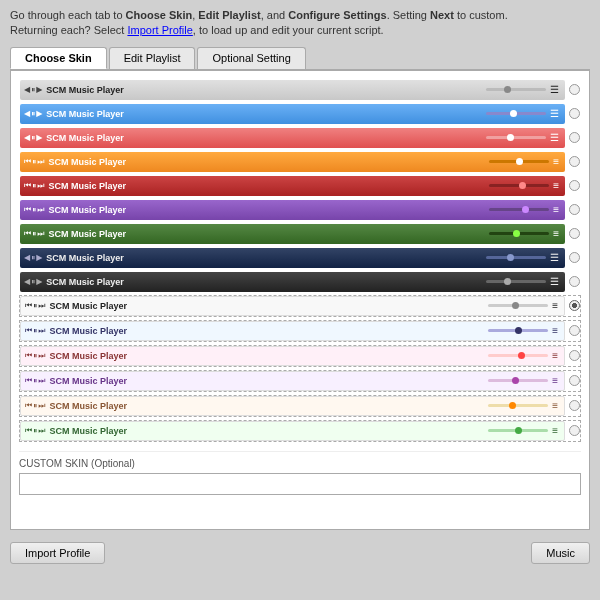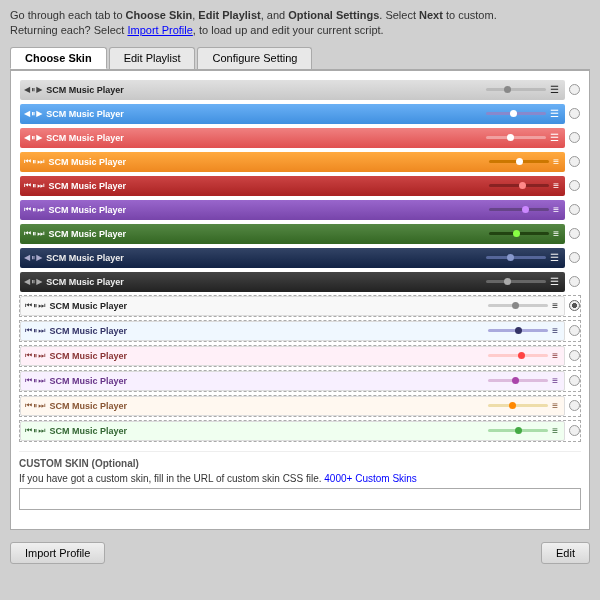--- a/index.html
+++ b/index.html
@@ -158,21 +158,21 @@
 
     .dashed-row { border: 1px dashed #aaa !important; margin-bottom: 1px; }
 
     .custom-section {
       margin-top: 8px;
       border-top: 1px solid #eee;
       padding-top: 6px;
     }
     .custom-label {
       font-size: 10px;
-      font-weight: bold;
+      font-weight: normal;
       color: #555;
       margin-bottom: 4px;
     }
     .custom-desc {
       font-size: 10px;
       color: #333;
       margin-bottom: 4px;
     }
     .custom-desc a { color: #00f; cursor: pointer; }
     .custom-input {
@@ -198,28 +198,28 @@
       font-size: 11px;
       cursor: pointer;
       border-radius: 3px;
     }
   </style>
 </head>
 <body>
 
 <div class="page-wrapper">
   <div class="intro-text">
-    <span>Go through each tab to </span><strong>Choose Skin</strong><span>, </span><strong>Edit Playlist</strong><span>, and </span><strong>Optional Settings</strong><span>. Select </span><strong>Next</strong><span> to custom.</span><br>
+    <span>Go through each tab to </span><strong>Choose Skin</strong><span>, </span><strong>Edit Playlist</strong><span>, and </span><strong>Configure Settings</strong><span>. Setting </span><strong>Next</strong><span> to custom.</span><br>
     <span>Returning each? Select </span><a>Import Profile</a><span>, to load up and edit your current script.</span>
   </div>
 
   <div class="tabs">
     <div class="tab active">Choose Skin</div>
     <div class="tab">Edit Playlist</div>
-    <div class="tab">Configure Setting</div>
+    <div class="tab">Optional Setting</div>
   </div>
 
   <div class="content-box">
 
     <div class="skin-list">
 
       <div class="skin-row">
         <div class="skin-player skin-gray">
           <div class="player-controls">
             <span style="font-size:8px;color:#444;">◀</span>
@@ -486,25 +486,22 @@
           </div>
           <span class="player-menu-icon" style="color:#363;">≡</span>
         </div>
         <div class="radio-btn"></div>
       </div>
 
     </div>
 
     <div class="custom-section">
       <div class="custom-label">CUSTOM SKIN (Optional)</div>
-      <div class="custom-desc">
-        <span>If you have got a custom skin, fill in the URL of custom skin CSS file. </span><a>4000+ Custom Skins</a>
-      </div>
       <input class="custom-input" type="text" placeholder="" style="">
     </div>
 
   </div>
 
   <div class="footer">
     <button class="btn">Import Profile</button>
-    <button class="btn">Edit</button>
+    <button class="btn">Music</button>
   </div>
 </div>
 
 </body></html>

